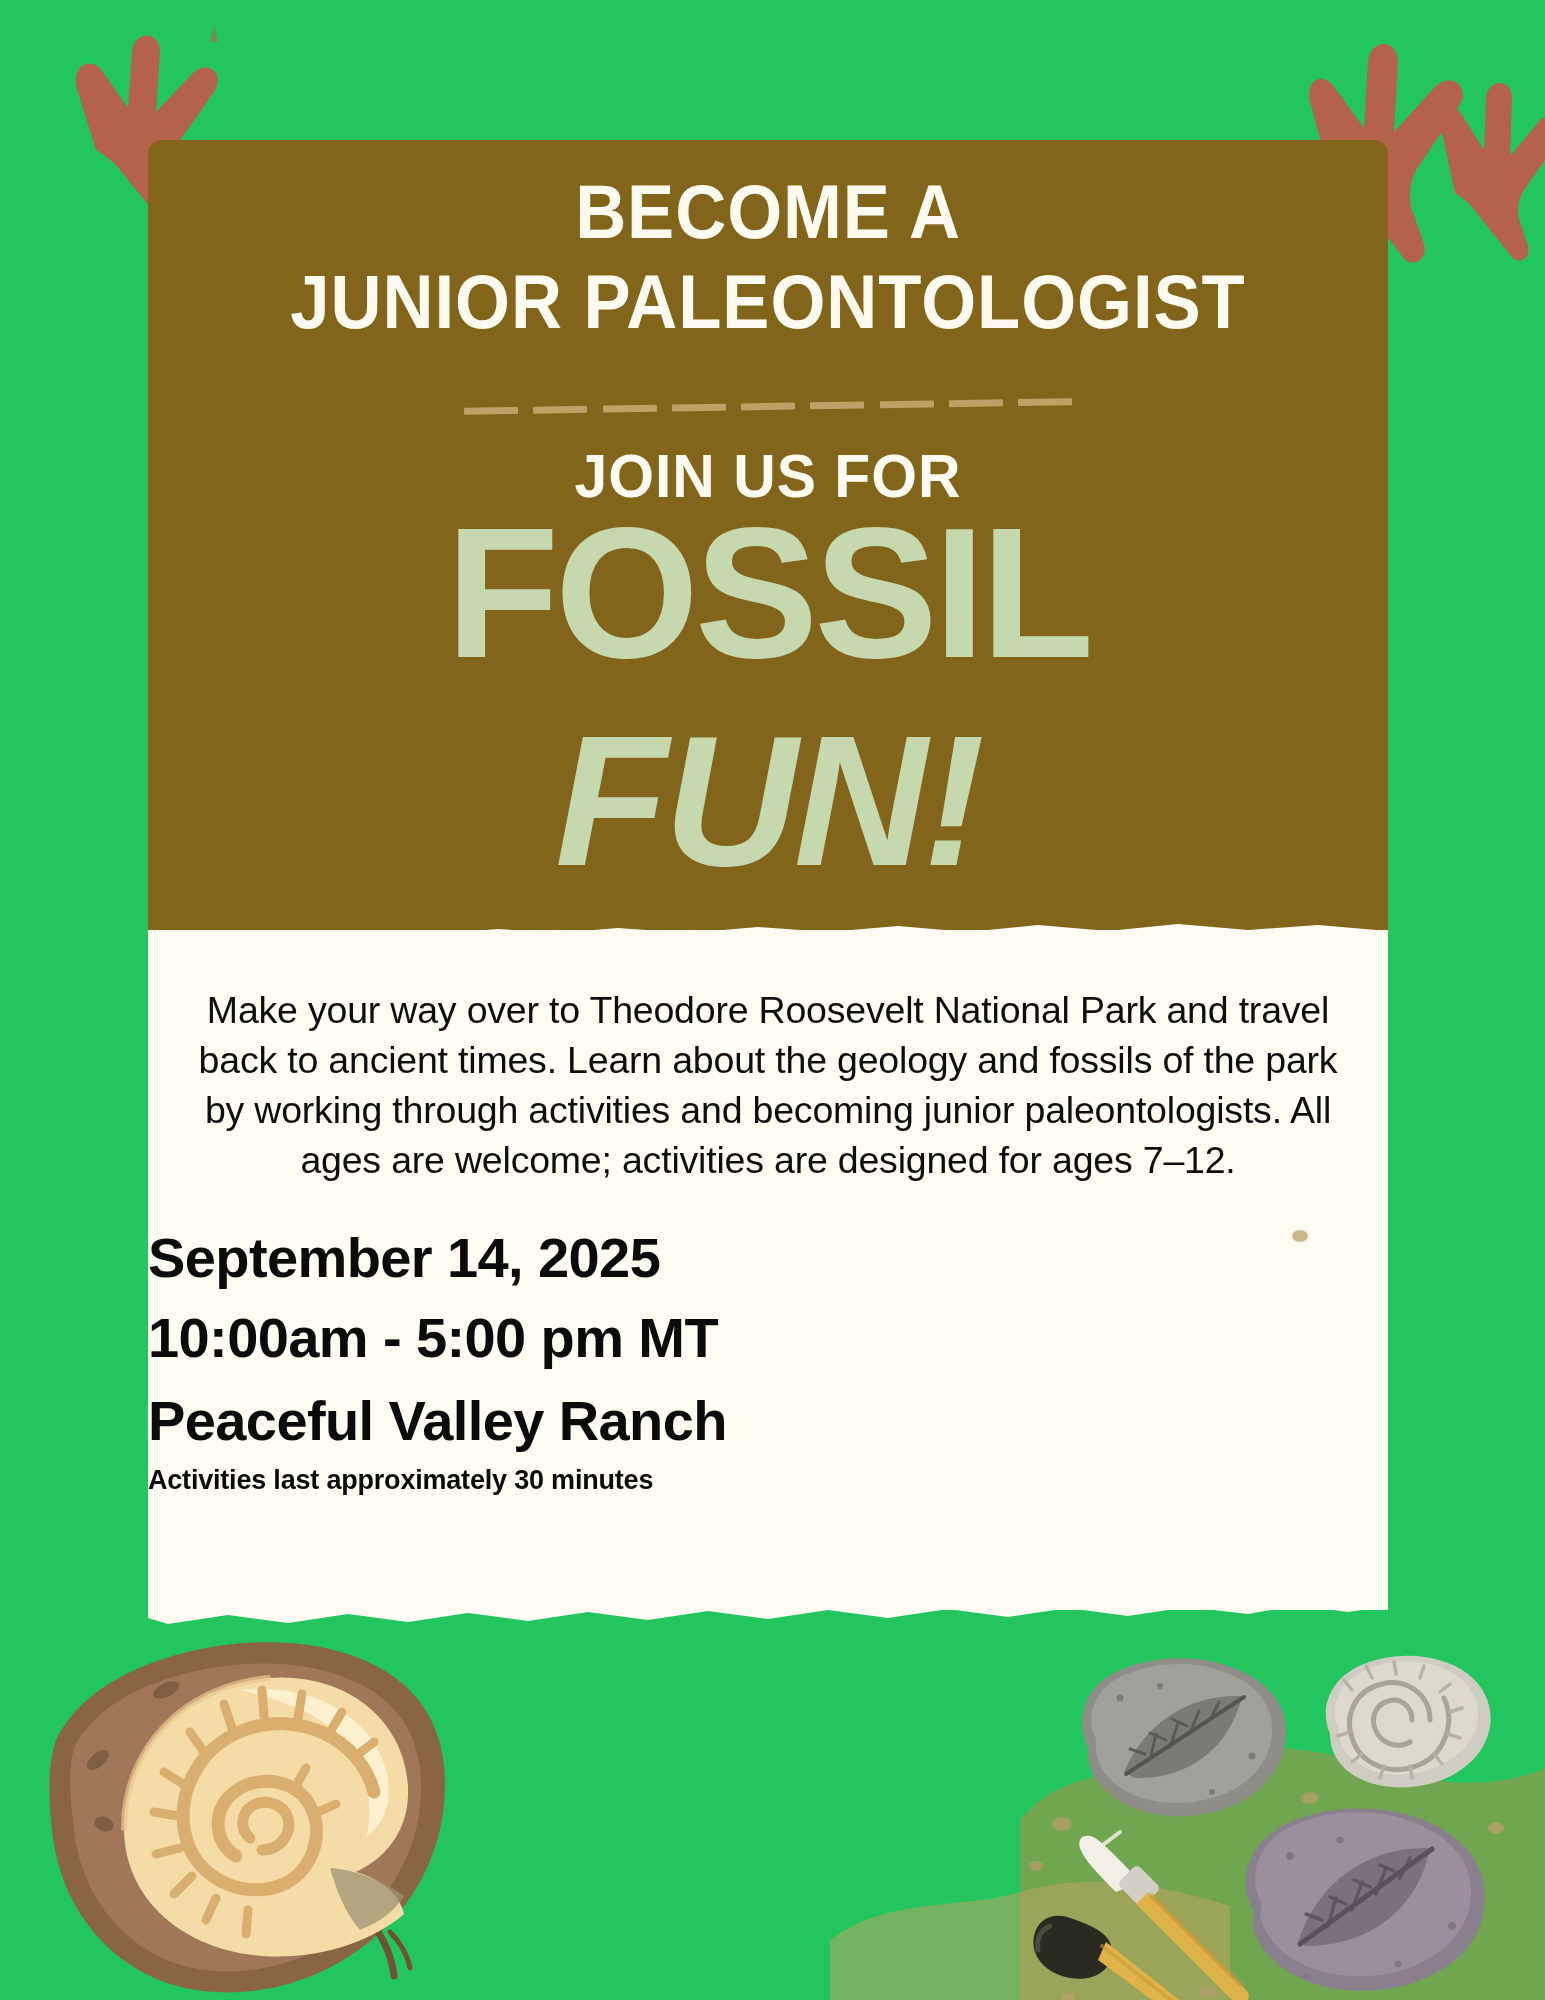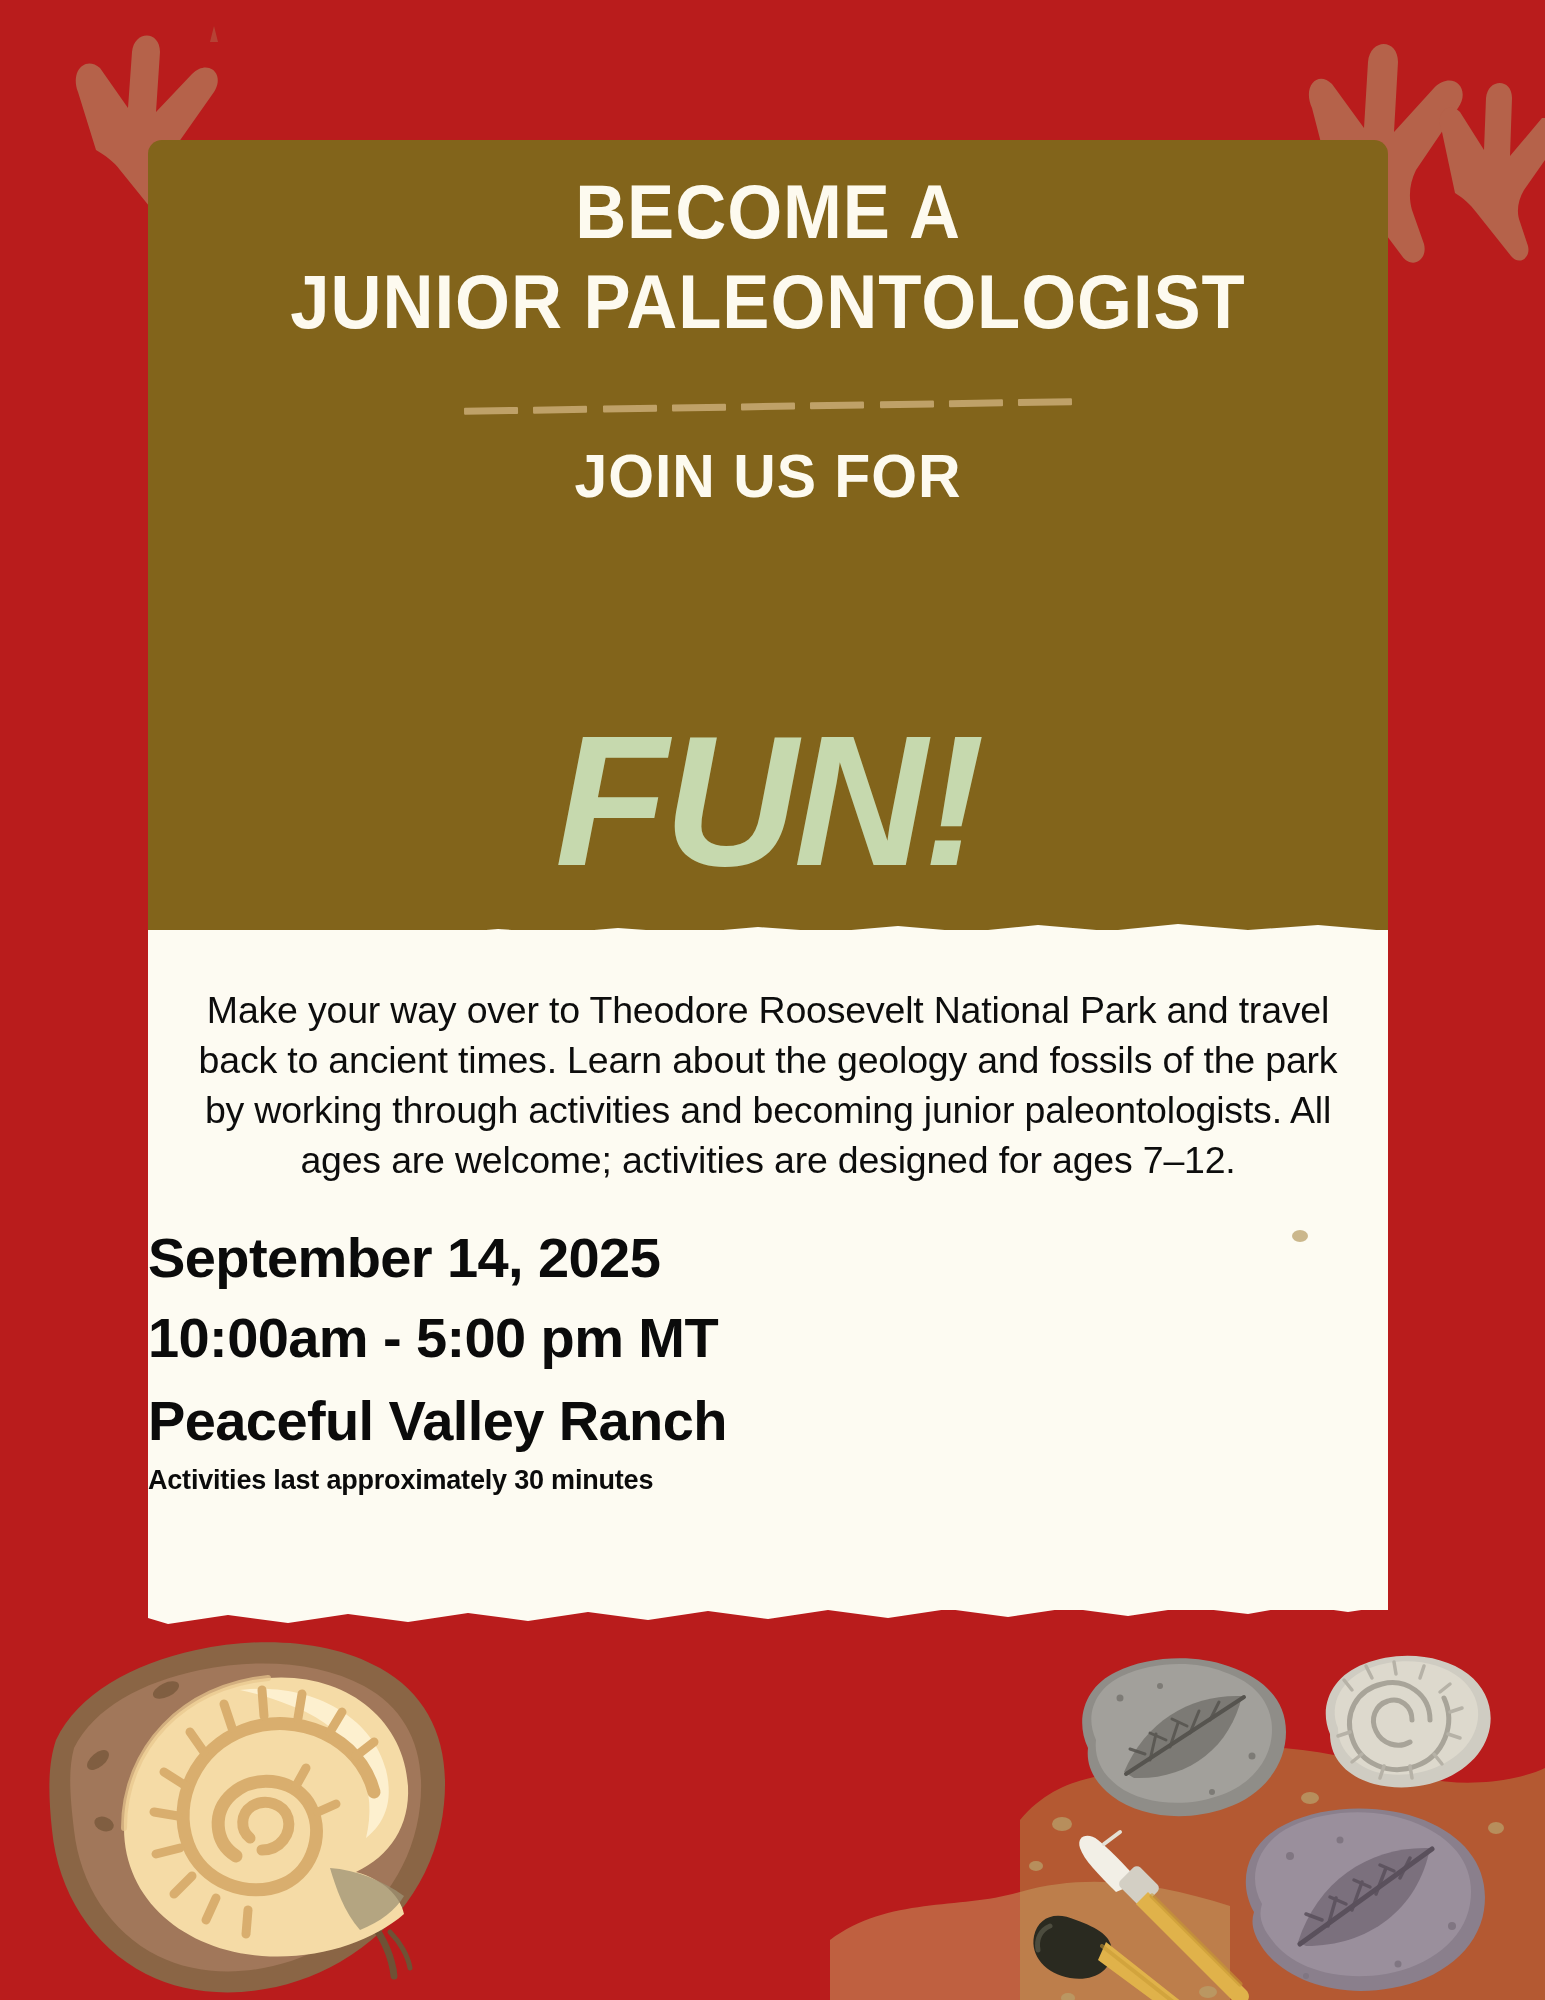--- a/index.html
+++ b/index.html
@@ -8,21 +8,21 @@
     font-family:"Liberation Sans", sans-serif;
     background:#c9a76a;
     position:relative;
     overflow:hidden;
   }
 
   
   #poster {
     position:absolute;
     inset:0;
-    background:#b91c1c;
+    background:#22c55e;
     padding-left:19px;
   }
 
   
   .footprints { position:absolute; top:0; left:0; width:100%; height:320px; pointer-events:none; }
 
   
   #brown-panel {
     position:absolute;
     left:148px;
@@ -191,20 +191,21 @@
         <i></i>
         <i></i>
         <i></i>
         <i></i>
         <i></i>
         <i></i>
     </div>
 
     <div id="joinus">JOIN US FOR</div>
 
+    <div class="big-green" id="fossil">FOSSIL</div>
     <div class="big-green" id="funex">FUN!</div>
   </div>
 
   <div id="paper">
     <div class="sheet"></div>
 
     <svg class="tear-top" viewBox="0 0 1240 22" preserveAspectRatio="none">
       <path d="M0,22 L0,18 L30,17 L70,19 L120,15 L170,18 L230,14 L290,18 L350,13 L410,17 L470,12 L540,17 L610,11 L680,16 L750,10 L820,16 L890,9 L960,15 L1030,8 L1100,14 L1170,9 L1240,15 L1240,22 Z" fill="#fdfbf2"></path>
     </svg>
 

